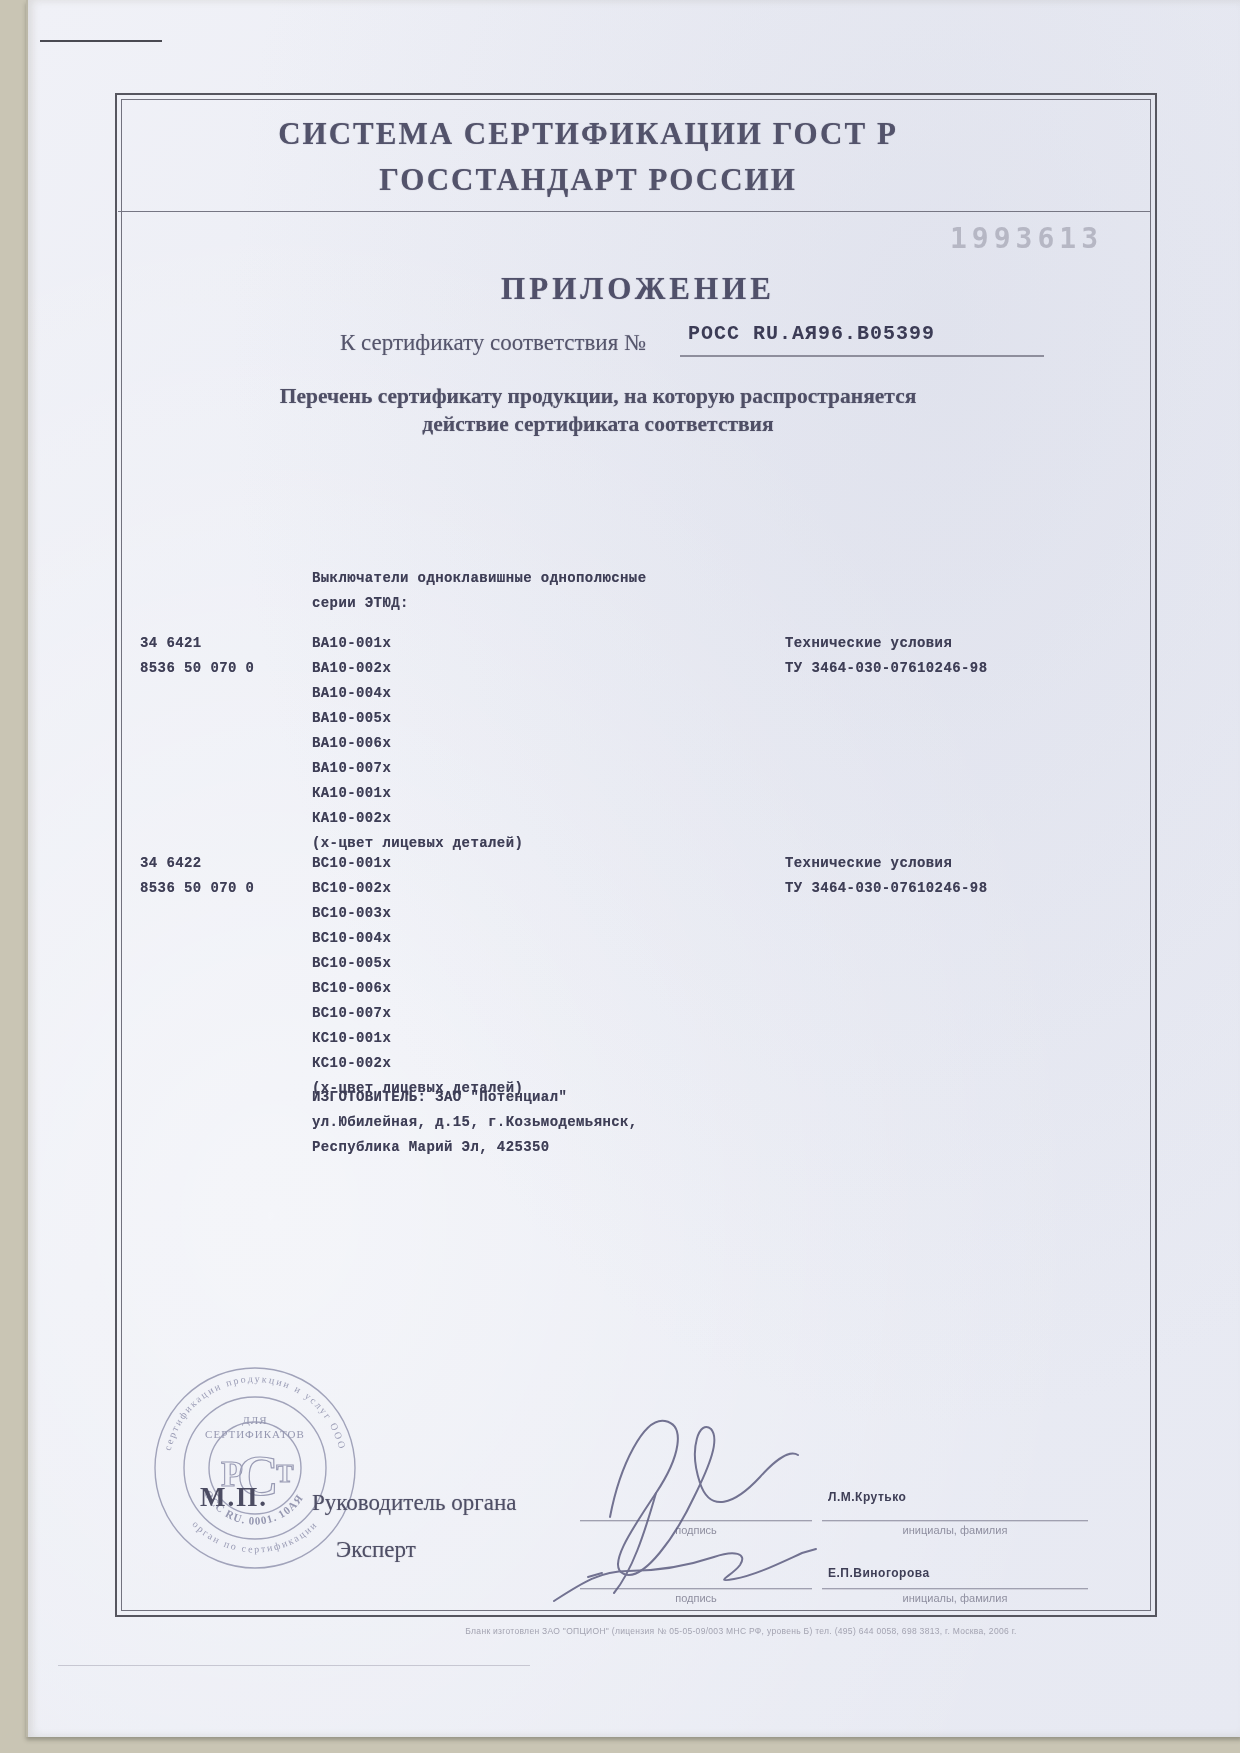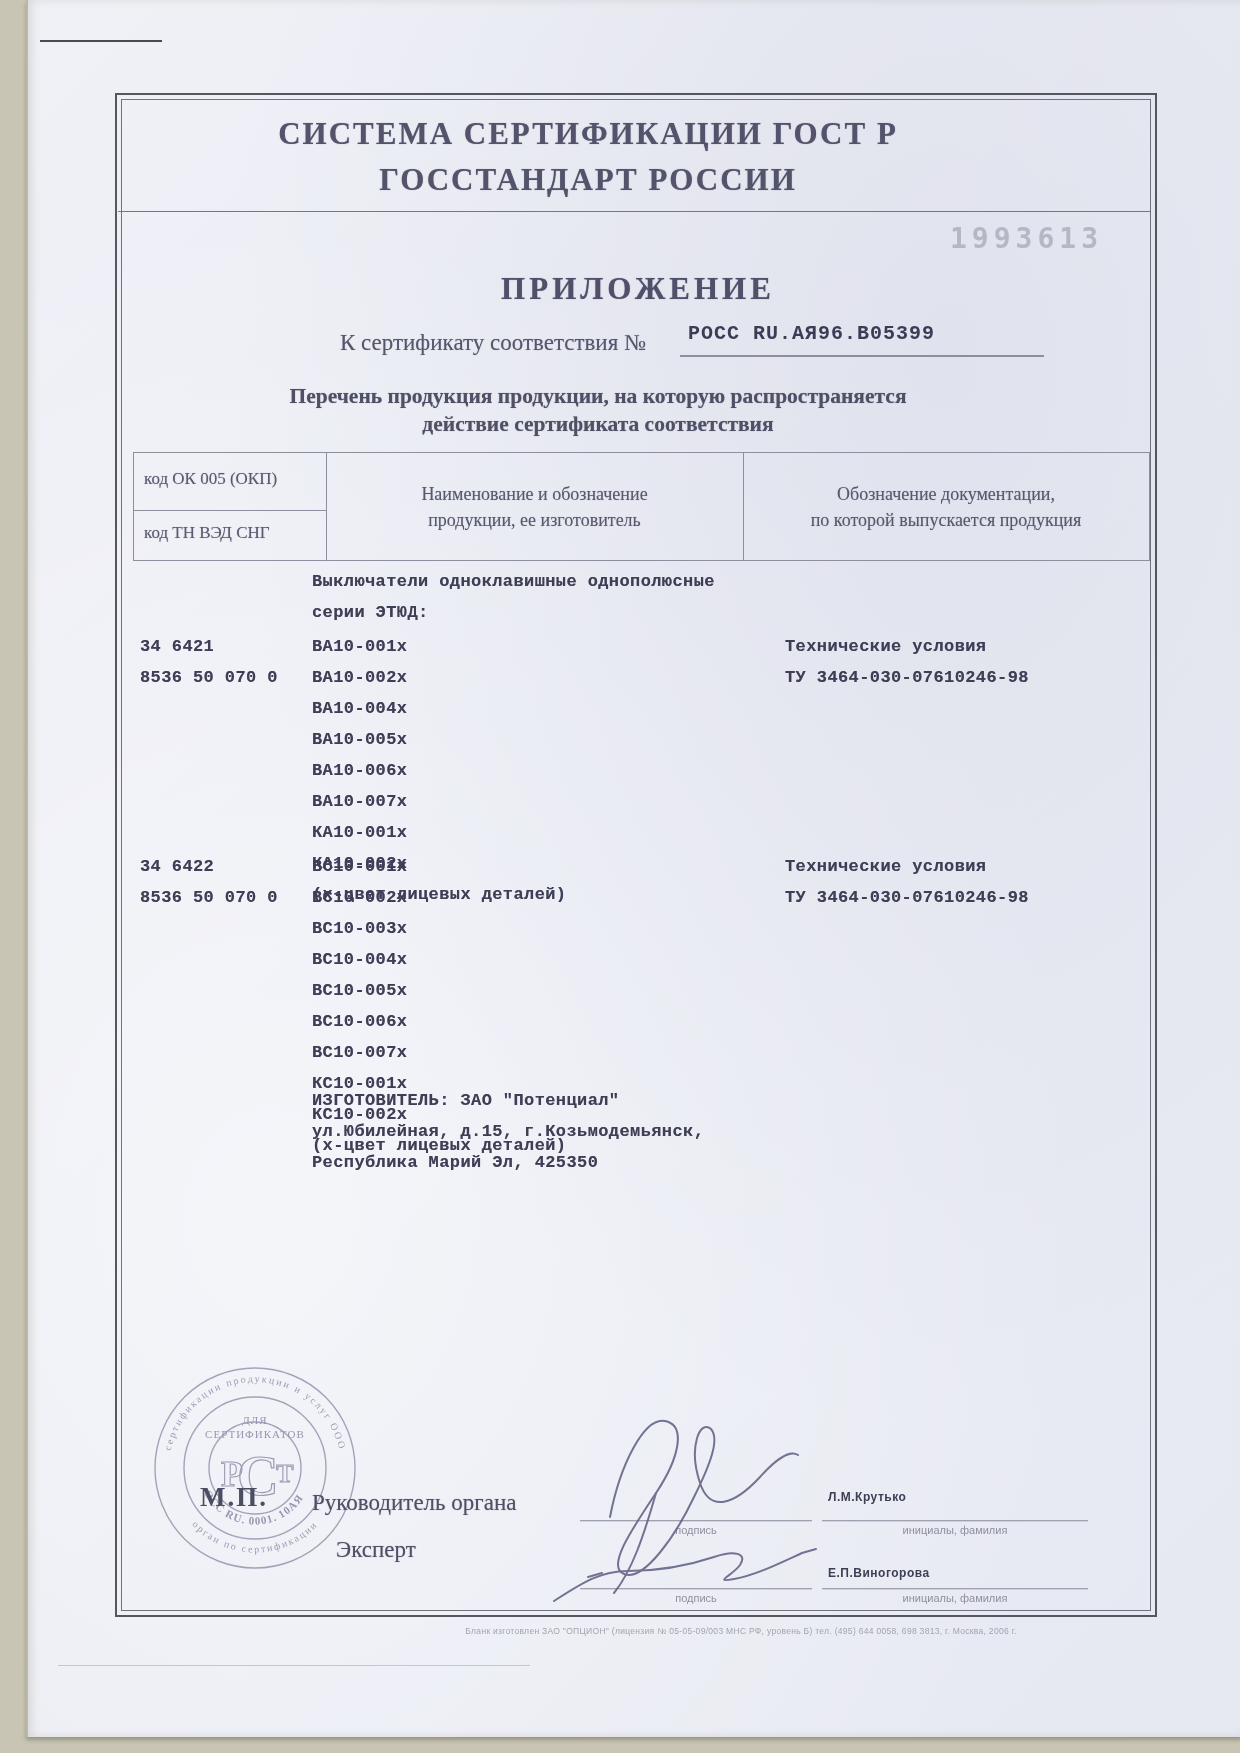--- a/index.html
+++ b/index.html
@@ -38,22 +38,22 @@
   .certline{left:652px;top:355px;width:364px;height:2px;background:#8e8e9c;}
   .sub{left:60px;width:1020px;text-align:center;font-weight:700;font-size:21.5px;
        color:#4f4f66;text-shadow:0 0 1px rgba(79,79,102,.5);}
   .thead{left:105px;top:452px;width:1015px;height:107px;border:1px solid #8e8e9e;}
   .thead .v1{position:absolute;left:192px;top:0;width:1px;height:100%;background:#8e8e9e;}
   .thead .v2{position:absolute;left:609px;top:0;width:1px;height:100%;background:#8e8e9e;}
   .thead .h1{position:absolute;left:0;top:57px;width:192px;height:1px;background:#8e8e9e;}
   .thc{position:absolute;color:#5a5a70;font-size:17px;text-shadow:0 0 1px rgba(90,90,112,.4);}
   .thc2{position:absolute;color:#58586e;font-size:18px;text-align:center;
         line-height:26px;white-space:pre-line;text-shadow:0 0 1px rgba(88,88,110,.4);}
-  .mono{font-family:"Liberation Mono",monospace;font-size:17px;font-weight:600;
-        color:#3e3e56;line-height:31px;letter-spacing:.4px;white-space:pre-line;
+  .mono{font-family:"Liberation Mono",monospace;font-size:14px;font-weight:600;
+        color:#3e3e56;line-height:25px;letter-spacing:.4px;white-space:pre-line;
         text-shadow:0 0 .5px rgba(62,62,86,.5);}
   .siglabel{font-size:23px;color:#4f4f66;text-shadow:0 0 1px rgba(79,79,102,.5);}
   .signame{font-family:Liberation Sans, sans-serif;font-size:12px;font-weight:700;
            color:#3e3e56;letter-spacing:.5px;}
   .sigline{height:1px;background:#a0a0b0;box-shadow:0 1px 0 rgba(160,160,176,.35);}
   .caption{font-size:11px;color:#8f8fa0;text-align:center;font-family:"Liberation Sans",sans-serif;}
   .mp{font-size:27px;font-weight:600;color:#4c4c62;letter-spacing:2px;}
   .fineprint{left:360px;top:1626px;width:706px;text-align:center;font-size:8.5px;
              color:#a3a3b1;font-family:"Liberation Sans",sans-serif;letter-spacing:.3px;}
   .faintline{left:30px;top:1665px;width:472px;height:1px;background:#c7c7d2;}
@@ -75,34 +75,23 @@
   <div class="abs hrule" style="top:211px;"></div>
 
   <div class="abs serial">1993613</div>
 
   <div class="abs title">ПРИЛОЖЕНИЕ</div>
 
   <div class="abs certlabel">К сертификату соответствия №</div>
   <div class="abs certnum">РОСС RU.АЯ96.В05399</div>
   <div class="abs certline"></div>
 
-  <div class="abs sub" style="top:384px;">Перечень продукция продукции, на которую распространяется</div>
+  <div class="abs sub" style="top:384px;">Перечень сертификату продукции, на которую распространяется</div>
   <div class="abs sub" style="top:412px;">действие сертификата соответствия</div>
 
-  <div class="abs thead">
-    <div class="v1"></div>
-    <div class="v2"></div>
-    <div class="h1"></div>
-    <div class="thc" style="left:10px;top:16px;">код ОК 005 (ОКП)</div>
-    <div class="thc" style="left:10px;top:70px;">код ТН ВЭД СНГ</div>
-    <div class="thc2" style="left:192px;width:417px;top:28px;">Наименование и обозначение
-продукции, ее изготовитель</div>
-    <div class="thc2" style="left:609px;width:406px;top:28px;">Обозначение документации,
-по которой выпускается продукция</div>
-  </div>
 
   <div class="abs mono" style="left:284px;top:566px;">Выключатели одноклавишные однополюсные
 серии ЭТЮД:</div>
 
   <div class="abs mono" style="left:112px;top:631px;">34 6421
 8536 50 070 0</div>
   <div class="abs mono" style="left:284px;top:631px;">ВА10-001х
 ВА10-002х
 ВА10-004х
 ВА10-005х

